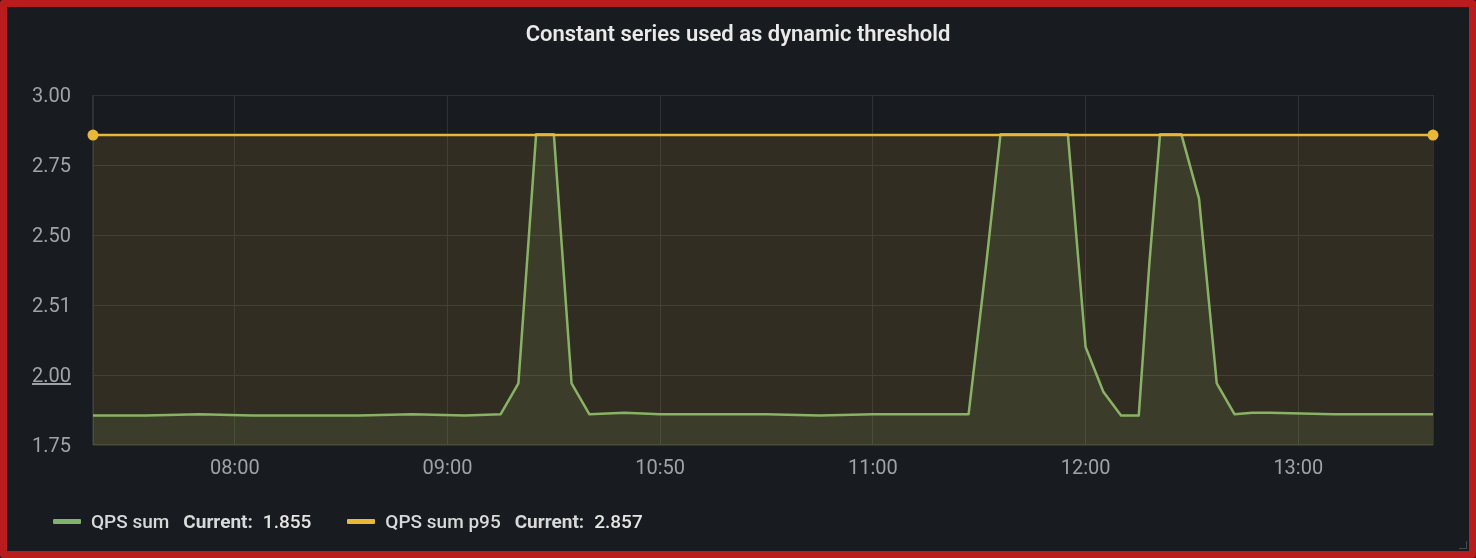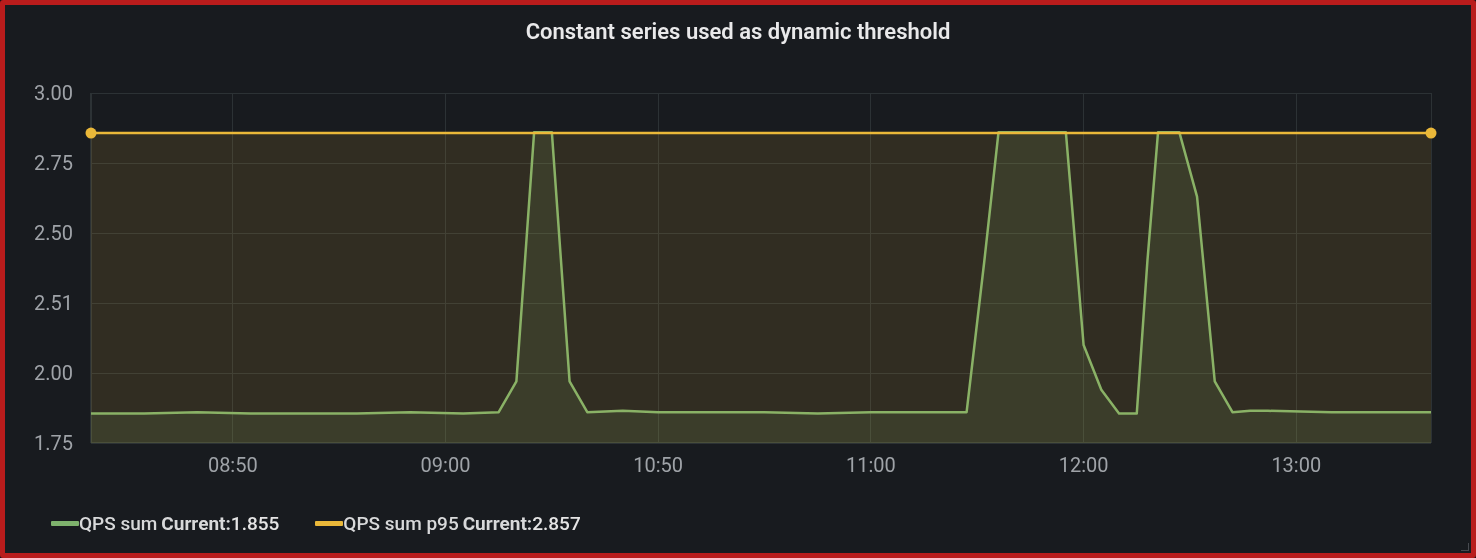--- a/index.html
+++ b/index.html
@@ -9,21 +9,21 @@
     background: #111217;
     font-family: -apple-system, BlinkMacSystemFont, "Segoe UI", Roboto, Helvetica, Arial, sans-serif;
     color: #d8d9da;
     overflow: hidden;
   }
   .panel {
     position: relative;
     width: 1476px;
     height: 558px;
     background: #181b1f;
-    border: 5px solid #b91c1c;
+    border: 7px solid #b91c1c;
     border-radius: 3px;
   }
   .title {
     text-align: center;
     font-size: 22px;
     font-weight: 600;
     color: #e9e9ea;
     padding: 14px 0 8px 0;
   }
   .plot-area {
@@ -62,21 +62,21 @@
     bottom: 18px;
     left: 46px;
     display: flex;
     align-items: center;
     gap: 36px;
     font-size: 19px;
   }
   .legend-item {
     display: flex;
     align-items: center;
-    gap: 0;
+    gap: 10px;
     cursor: pointer;
   }
   .swatch {
     width: 28px;
     height: 5px;
     border-radius: 1px;
   }
   .series-name { color: #d8d9da; font-weight: 500; }
   .series-stat-label { color: #d8d9da; font-weight: 700; margin-left: 4px;}
   .series-stat-value { color: #e5e5e5; font-weight: 500;}
@@ -97,29 +97,29 @@
   .resize-handle::after  { right:0; bottom:0; width:1.5px; height:8px; }
 </style>
 </head>
 <body>
 
 <div class="panel">
   <div class="title">Constant series used as dynamic threshold</div>
 
   <div id="y-ticks">
       <div class="y-tick-label" style="top: 438px;">1.75</div>
-      <div class="y-tick-label" style="top: 368px;">2.00</div>
+      <div class="y-tick-label" style="top: 368px; text-decoration: underline;">2.00</div>
       <div class="y-tick-label" style="top: 298px;">2.51</div>
       <div class="y-tick-label" style="top: 228px;">2.50</div>
       <div class="y-tick-label" style="top: 158px;">2.75</div>
       <div class="y-tick-label" style="top: 88px;">3.00</div>
     </div>
 
   <div id="x-ticks">
-      <div class="x-tick-label" style="left: 227.799px;">08:50</div>
+      <div class="x-tick-label" style="left: 227.799px;">08:00</div>
       <div class="x-tick-label" style="left: 440.497px;">09:00</div>
       <div class="x-tick-label" style="left: 653.196px;">10:50</div>
       <div class="x-tick-label" style="left: 865.894px;">11:00</div>
       <div class="x-tick-label" style="left: 1078.59px;">12:00</div>
       <div class="x-tick-label" style="left: 1291.29px;">13:00</div>
     </div>
 
   <div class="plot-area">
     <svg id="grid-svg">
         <line x1="0" y1="350" x2="1340" y2="350" class="grid-line"></line>

